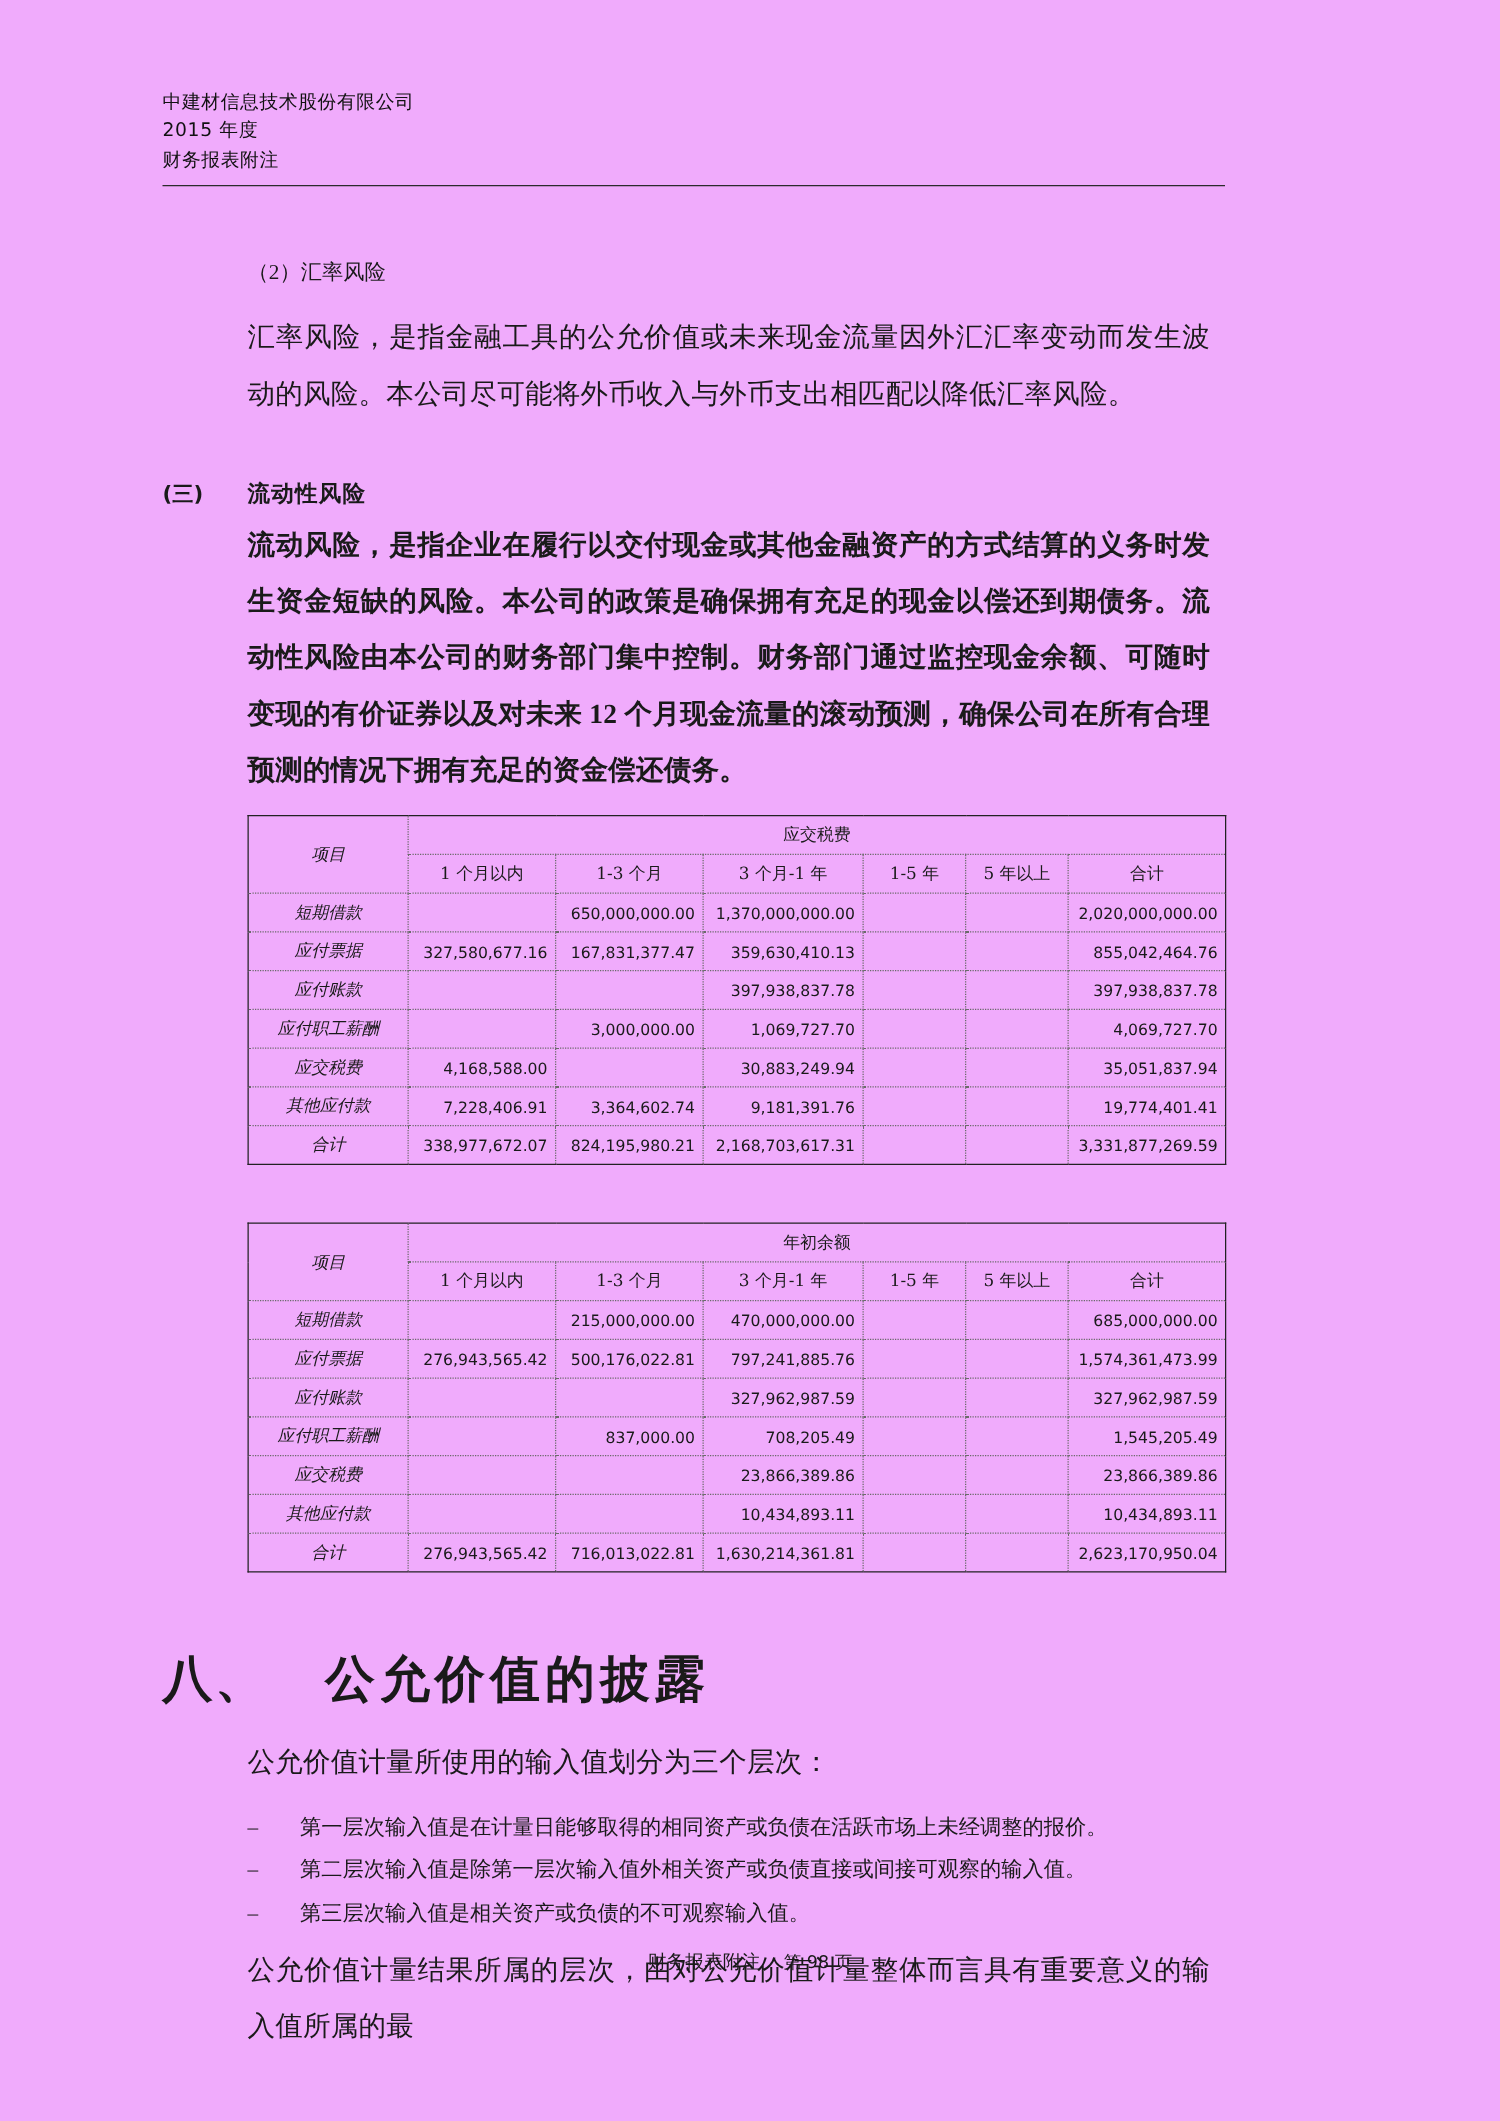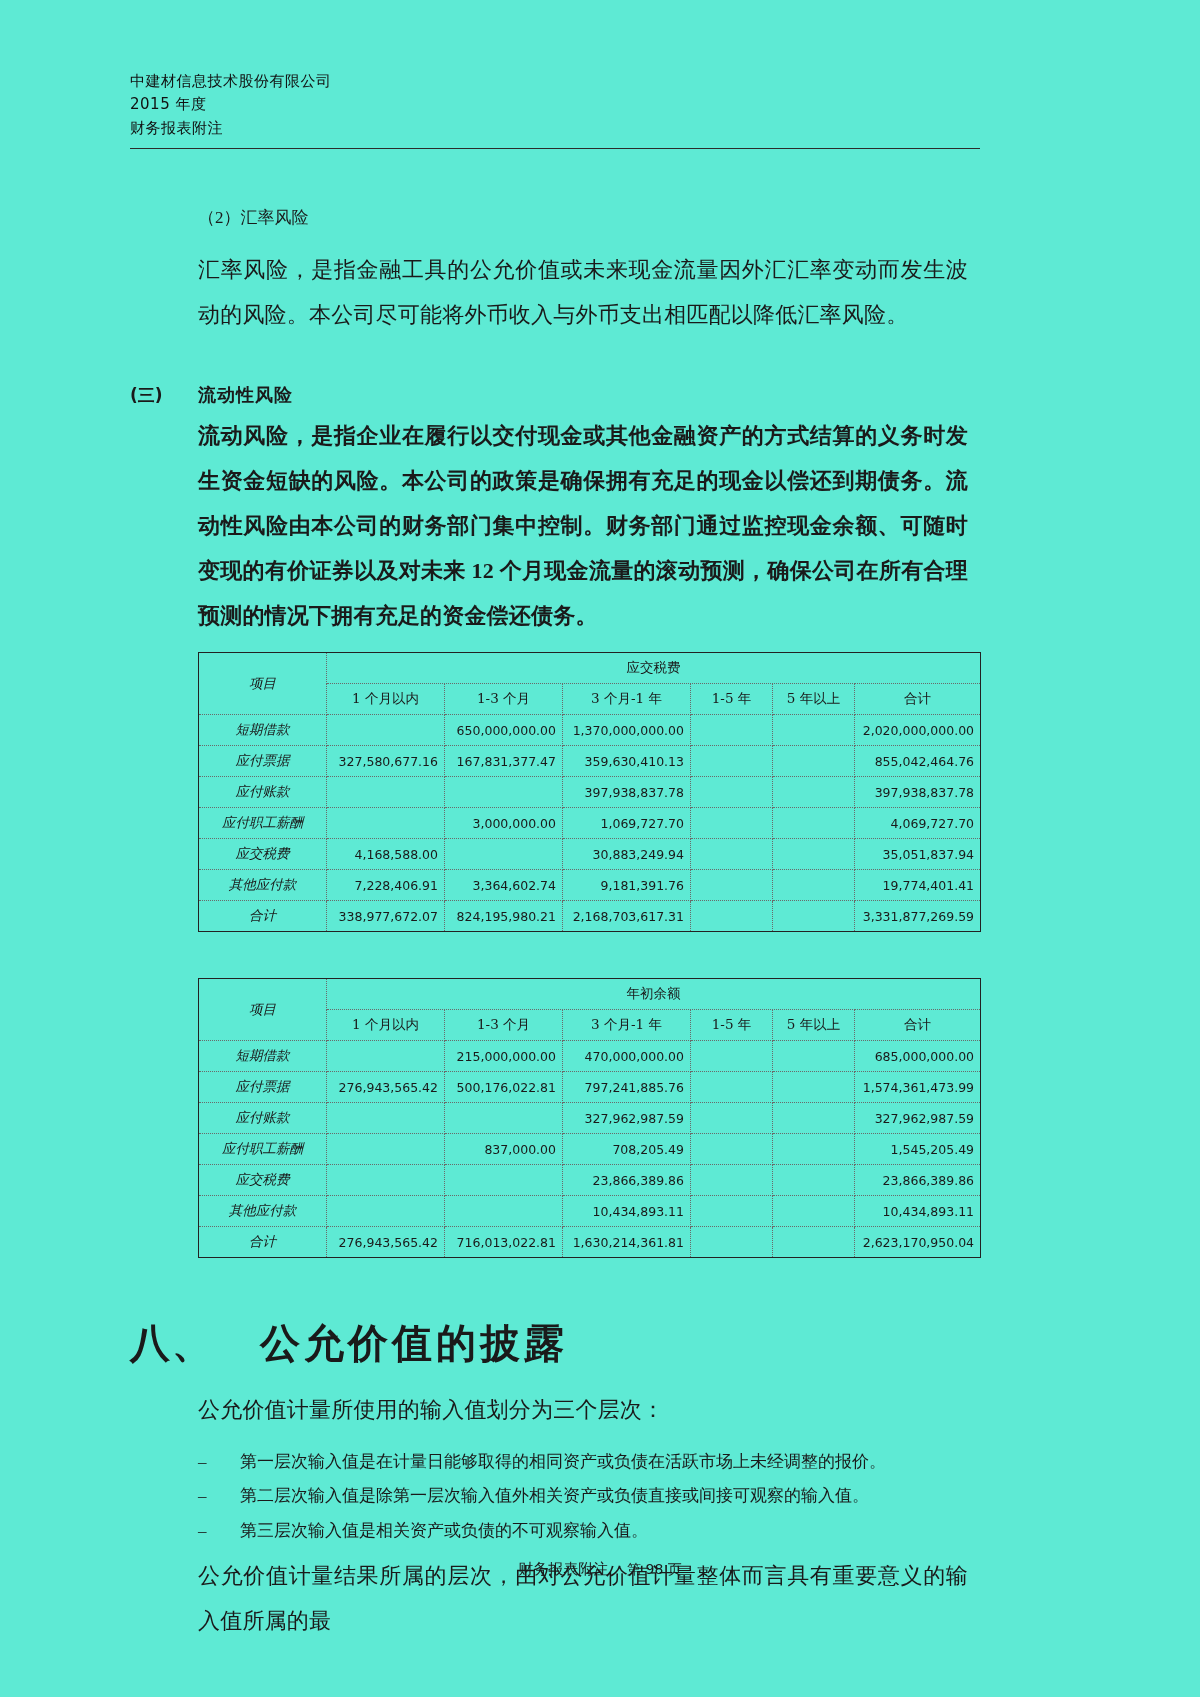--- a/index.html
+++ b/index.html
@@ -4,21 +4,21 @@
 <style>
   html, body {
     margin: 0;
     padding: 0;
     background: #b4b4b4;
   }
   .page {
     position: relative;
     width: 1200px;
     height: 1697px;
-    background: #5eead4;
+    background: #f0abfc;
     margin: 0 auto;
     font-family: "Liberation Serif", "DejaVu Serif", serif;
     color: #1a1a1a;
     overflow: hidden;
   }
   .inner {
     position: absolute;
     left: 130px;
     top: 70px;
     width: 850px;

